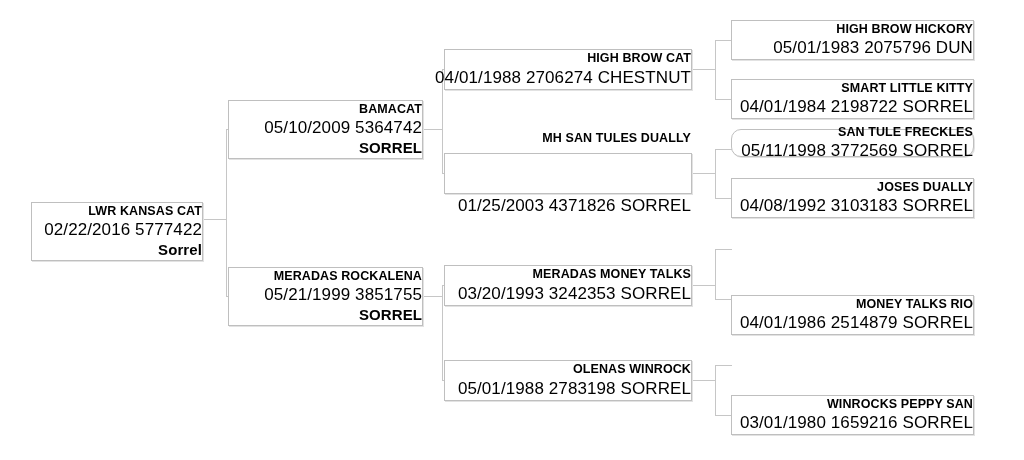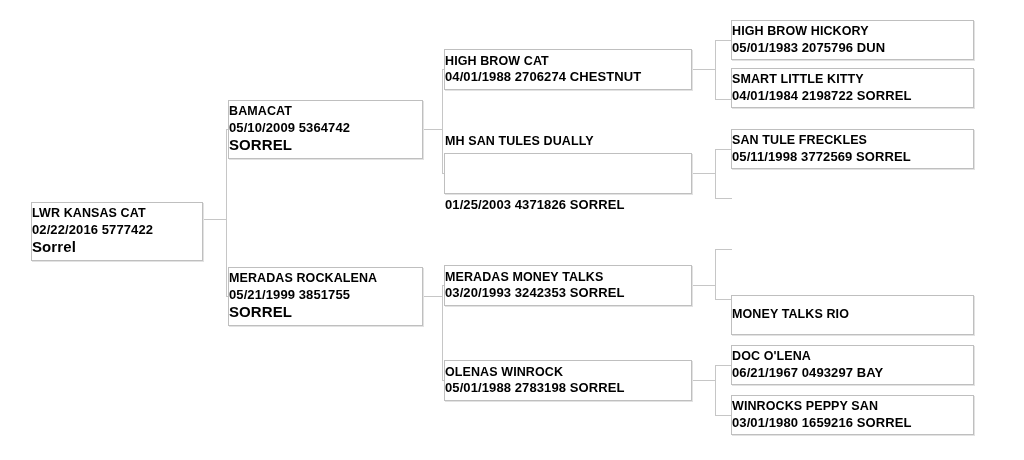--- a/index.html
+++ b/index.html
@@ -47,34 +47,34 @@
   
   .node {
     position: absolute;
     z-index: 2;
     box-sizing: border-box;
     background: #ffffff;
     border: 1px solid #bfbfbf;
     box-shadow: 1px 1px 0 0 #e2e2e2;
     display: flex;
     flex-direction: column;
-    align-items: flex-start;
+    align-items: flex-end;
     justify-content: center;
     text-align: center;
     line-height: 1.25;
   }
   .node .nm {
     font-size: 12.5px;
     font-weight: bold;
     letter-spacing: 0.1px;
     white-space: nowrap;
   }
   .node .dt {
-    font-size: 13px;
-    font-weight: bold;
+    font-size: 17px;
+    font-weight: normal;
     letter-spacing: 0.1px;
     white-space: nowrap;
   }
   .node .cl {
     font-size: 15px;
     font-weight: bold;
     letter-spacing: 0.1px;
     white-space: nowrap;
   }
 
@@ -88,22 +88,22 @@
 
   .node.g1-a { top: 100px; height: 59px; }
   .node.g1-b { top: 267px; height: 59px; }
 
   .node.g2-a { top: 49px;  height: 41px; }
   .node.g2-b { top: 153px; height: 41px; gap: 48px; }
   .node.g2-c { top: 265px; height: 41px; }
   .node.g2-d { top: 360px; height: 41px; }
 
   .node.g3-a { top: 20px;  height: 40px; }
-  .node.g3-b { top: 68px;  height: 40px; }
-  .node.g3-c { top: 129px; height: 40px; }
+  .node.g3-b { top: 79px;  height: 40px; }
+  .node.g3-c { top: 129px; height: 28px; border-radius: 10px; }
   .node.g3-d { top: 178px; height: 40px; }
   .node.g3-e { top: 229px; height: 40px; }
   .node.g3-f { top: 279px; height: 40px; margin-top: 16px; }
   .node.g3-g { top: 345px; height: 40px; }
   .node.g3-h { top: 395px; height: 40px; }
 </style>
 </head>
 <body>
 
 <div id="pedigree-canvas">
@@ -192,29 +192,30 @@
   <div class="node gen3 g3-b">
     <span class="nm">SMART LITTLE KITTY</span>
     <span class="dt">04/01/1984 2198722 SORREL</span>
   </div>
 
   <div class="node gen3 g3-c">
     <span class="nm">SAN TULE FRECKLES</span>
     <span class="dt">05/11/1998 3772569 SORREL</span>
   </div>
 
+  <div class="node gen3 g3-d">
+    <span class="nm">JOSES DUALLY</span>
+    <span class="dt">04/08/1992 3103183 SORREL</span>
+  </div>
 
 
   <div class="node gen3 g3-f">
     <span class="nm">MONEY TALKS RIO</span>
-  </div>
-
-  <div class="node gen3 g3-g">
-    <span class="nm">DOC O'LENA</span>
-    <span class="dt">06/21/1967 0493297 BAY</span>
-  </div>
+    <span class="dt">04/01/1986 2514879 SORREL</span>
+  </div>
+
 
   <div class="node gen3 g3-h">
     <span class="nm">WINROCKS PEPPY SAN</span>
     <span class="dt">03/01/1980 1659216 SORREL</span>
   </div>
 
 </div>
 
 </body></html>

